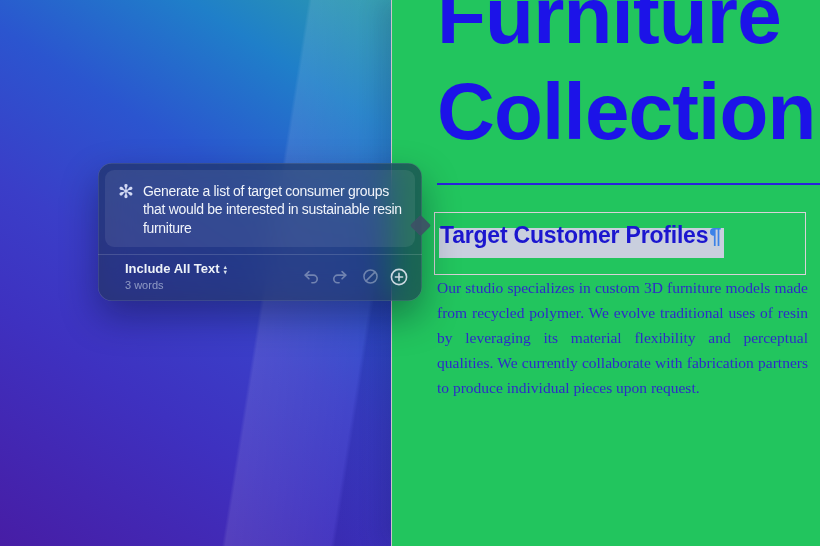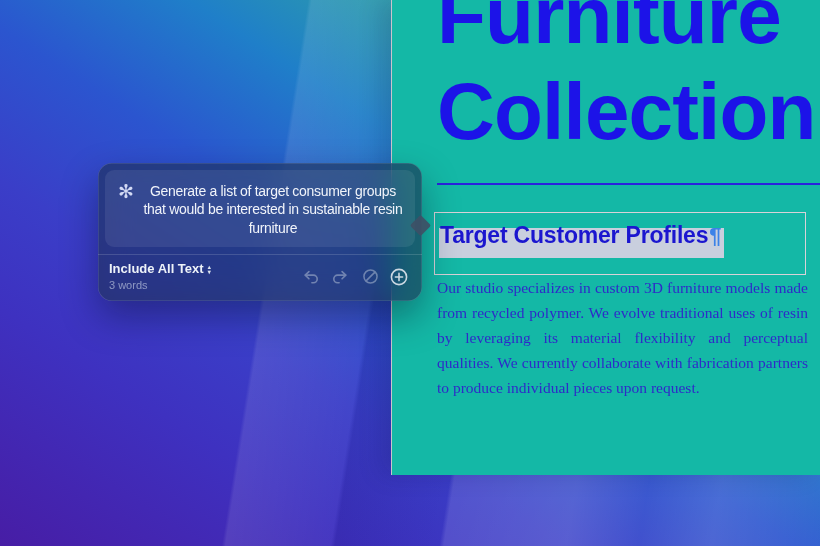--- a/index.html
+++ b/index.html
@@ -18,22 +18,22 @@
         rgba(8,8,70,0.02) 58%, rgba(255,255,255,0.12) 58.5%,
         rgba(255,255,255,0.16) 72%, rgba(255,255,255,0.06) 80%,
         rgba(255,255,255,0.14) 88%, rgba(255,255,255,0.05) 100%),
       linear-gradient(33deg,
         #471da5 0%, #3e31c0 22%, #3a3ec8 34%,
         #2b55cf 48%, #1f7fc9 62%, #2fa3a3 78%, #47b29b 90%, #5cbb96 100%);
   }
 
   
   .doc {
-    position:absolute; left:391px; top:0; width:429px; height:475px;
-    background:#14b8a6;
+    position:absolute; left:391px; top:0; width:429px; height:546px;
+    background:#22c55e;
     border-left:1px solid #cac4cb;
     box-shadow:-10px 0 22px rgba(15,10,60,0.16);
     padding-left:45px; overflow:hidden;
   }
   .doc h1 {
     margin-top:-32px; width:392px;
     font-size:80px; line-height:96px; font-weight:700;
     letter-spacing:-0.8px; color:#1c13e8; white-space:normal;
   }
   .rule { margin-top:23px; width:384px; height:2px; background:#2a22dd; }
@@ -70,26 +70,26 @@
     margin:7px 7px 0 7px; border-radius:9px;
     background:rgba(255,255,255,0.08);
     padding:12px 12px 10px 13px;
     display:flex; gap:9px; align-items:flex-start;
   }
   .logo {
     flex:0 0 auto; font-size:19px; line-height:20px; color:#d3daf4;
   }
   .prompt {
     width:262px; font-size:14px; line-height:18.4px; letter-spacing:-0.3px;
-    color:#f1f4fa; font-weight:400;text-align:center;
+    color:#f1f4fa; font-weight:400;
   }
   .footer {
     margin-top:7px; border-top:1px solid rgba(255,255,255,0.15);
     display:flex; justify-content:space-between; align-items:center;
-    padding:6px 13px 9px 11px;
+    padding:6px 13px 9px 27px;
   }
   .scope-row {
     display:flex; align-items:center; gap:4px; cursor:default;
     font-size:13px; line-height:16px; font-weight:700; color:#edf2f8;
   }
   .chev { display:inline-flex; flex-direction:column; font-style:normal;
     font-size:6px; line-height:5px; color:#dbe4ee; padding-top:1px; }
   .chev i { font-style:normal; }
   .count { font-size:11px; line-height:14px; color:rgba(222,232,244,0.55); margin-top:1px; }
   .acts { display:flex; align-items:center; }

